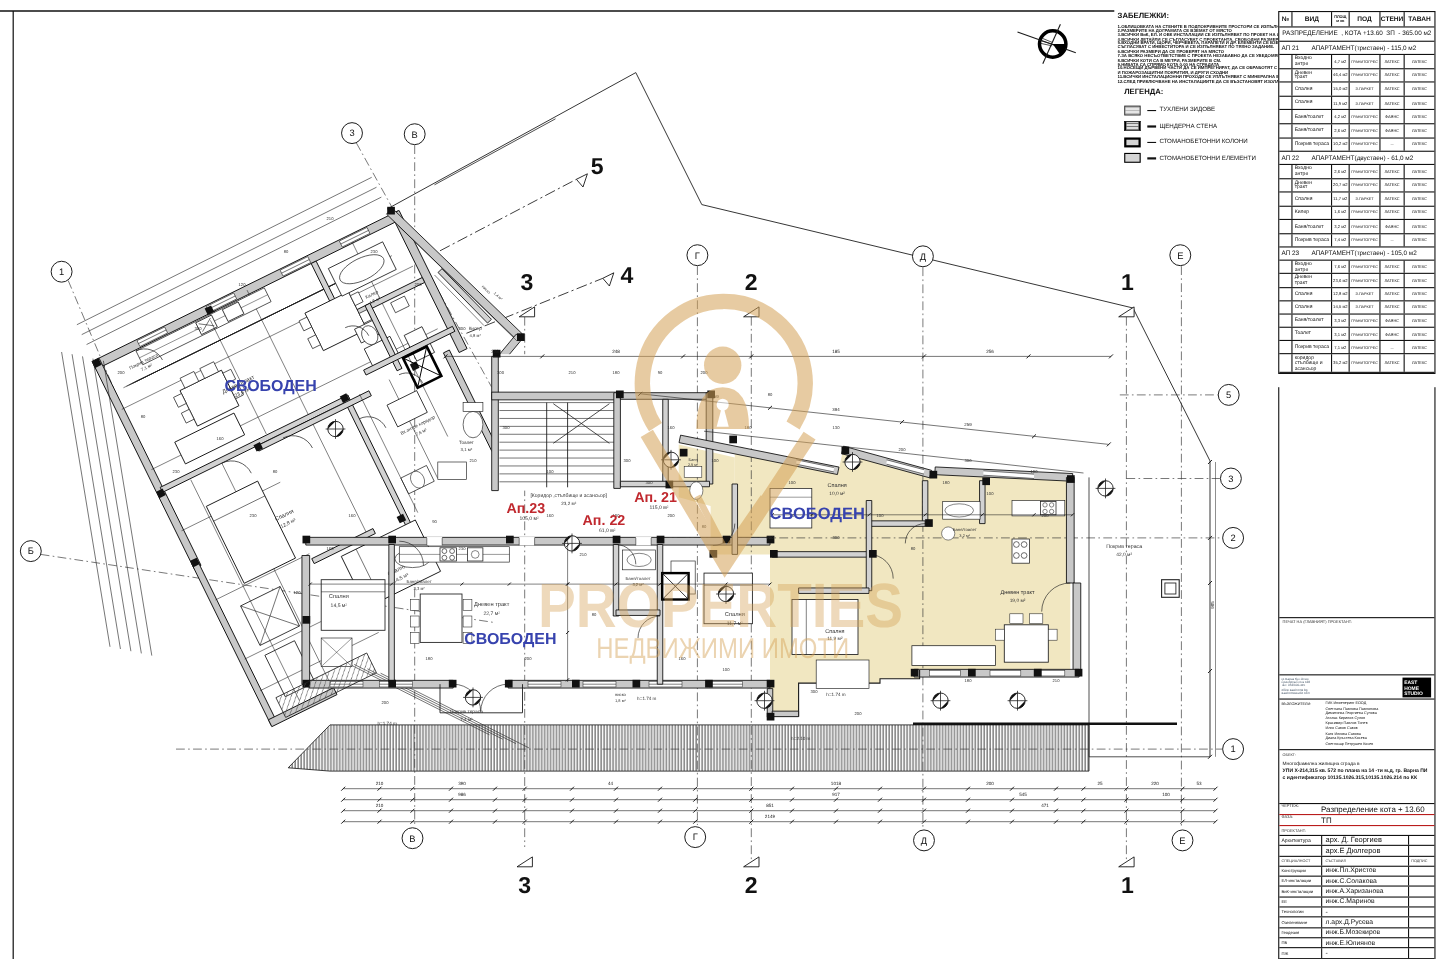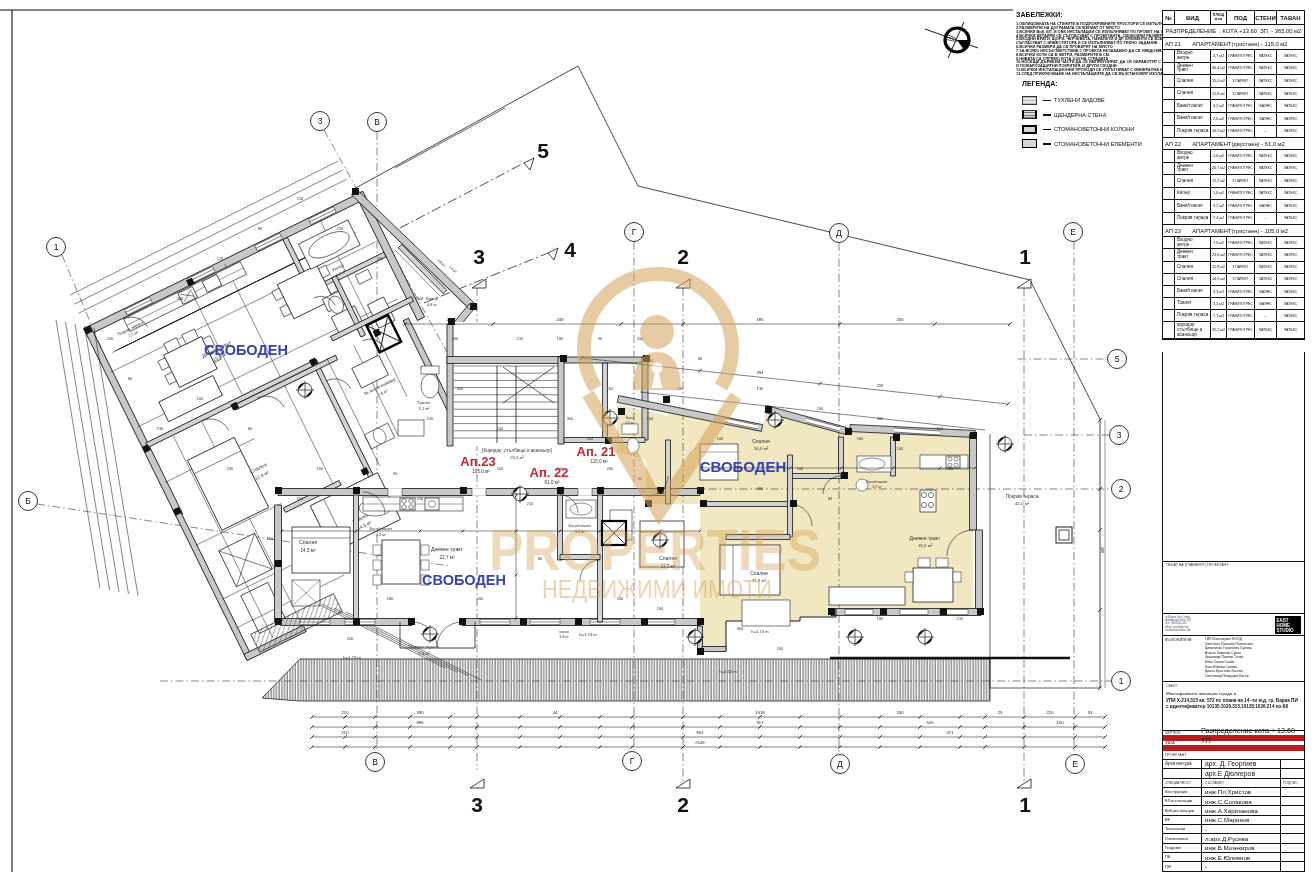--- a/index.html
+++ b/index.html
@@ -47,21 +47,21 @@
 .tbrow { position:relative; border-bottom:1px solid #111; overflow:hidden; }
 #addr { height:22px; font-size:2.8px; color:#456; padding:2px; line-height:3.2px; }
 #ehs { position:absolute; right:3px; top:2px; width:26px; height:18px; background:#000; color:#fff; font-size:4.5px; font-weight:bold; line-height:5px; padding:1.5px; }
 #vz { height:46px; display:flex; }
 #vz .lab { width:40px; font-size:3.4px; color:#111; padding:2px; border-right:none; }
 #vz .names { flex:1; font-size:3.4px; color:#111; padding:1px 2px; line-height:4.6px; text-align:left; }
 #obj { height:48.5px; font-size:4px; color:#111; padding:2px 3px; }
 #obj .ol { font-size:3.4px; color:#333; }
 #obj .o1 { margin-top:3px; font-size:4.4px; }
 #obj .o2 { font-weight:bold; font-size:4.6px; margin-top:2px; line-height:5.6px; }
-.srow { display:flex; border-bottom:6px solid #b91c1c; align-items:flex-end; }
+.srow { display:flex; border-bottom:1px solid #b91c1c; align-items:flex-start; }
 .srow .sl { width:38px; font-size:3.6px; color:#333; padding-left:2px; }
 .srow .sv { flex:1; font-size:7.2px; color:#111; }
 #chertej { height:10px; }
 #faza { height:10px; }
 #proektant { height:9px; border-bottom:1px solid #111; font-size:3.6px; color:#333; padding-left:2px; display:flex; align-items:center; }
 .arhrow { display:flex; border-bottom:1px solid #111; height:9.6px; align-items:center; }
 .arhrow .al { width:38px; font-size:4.6px; color:#111; padding-left:2px; }
 .arhrow .av { width:80px; font-size:6.8px; color:#111; border-left:1px solid #111; border-right:1px solid #111; height:100%; display:flex; align-items:center; padding-left:3px; }
 .arhrow .as { flex:1; }
 #spec { display:flex; height:9px; border-bottom:1.5px solid #111; font-size:3.4px; color:#333; align-items:center; }

